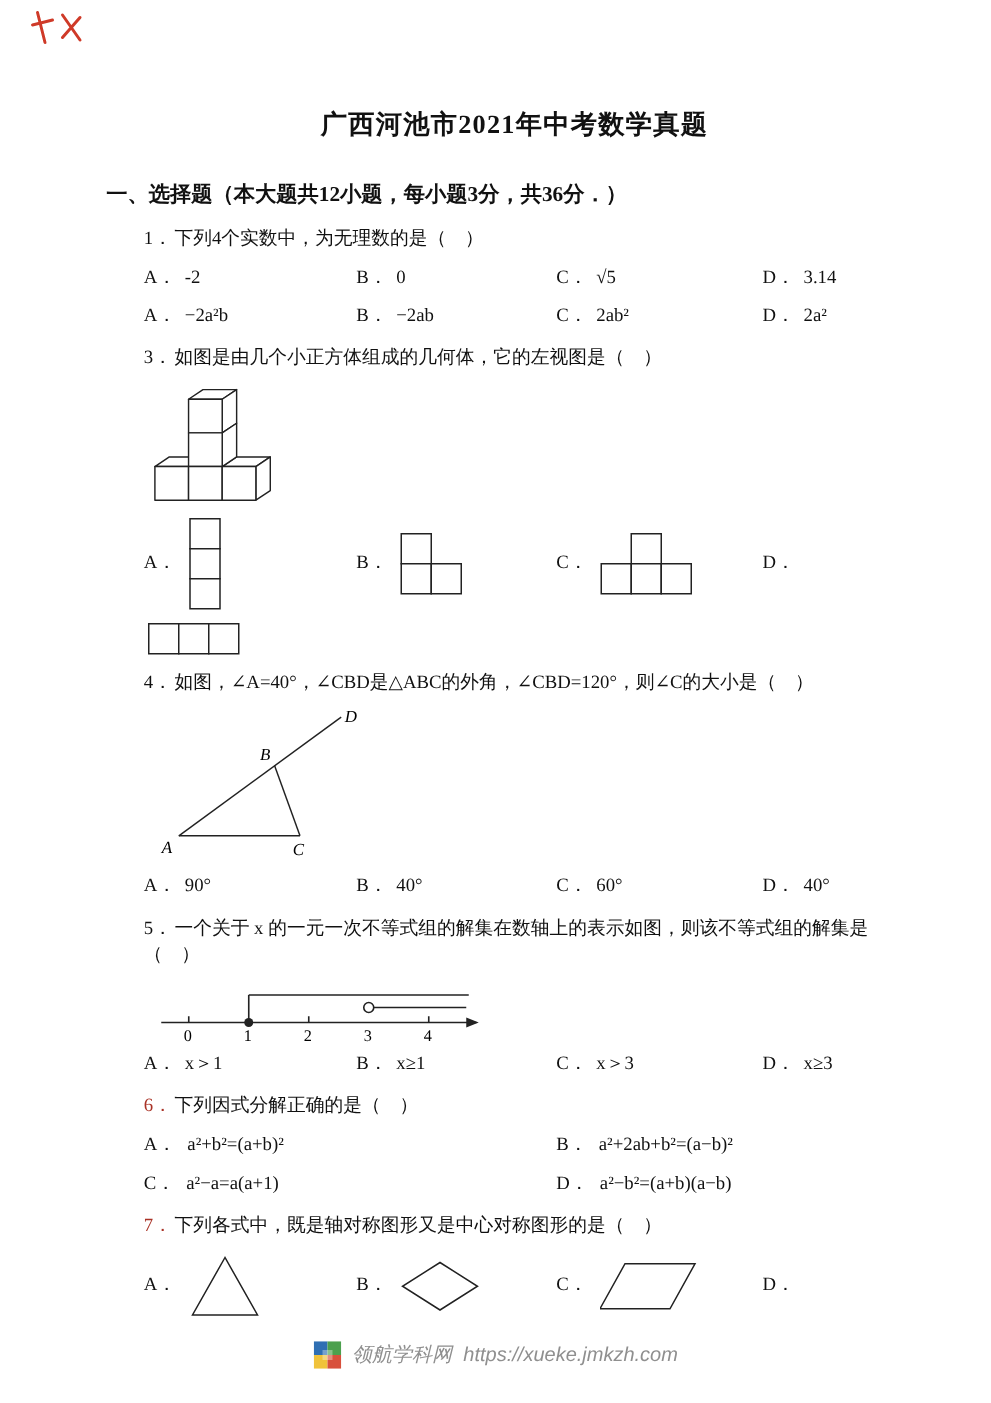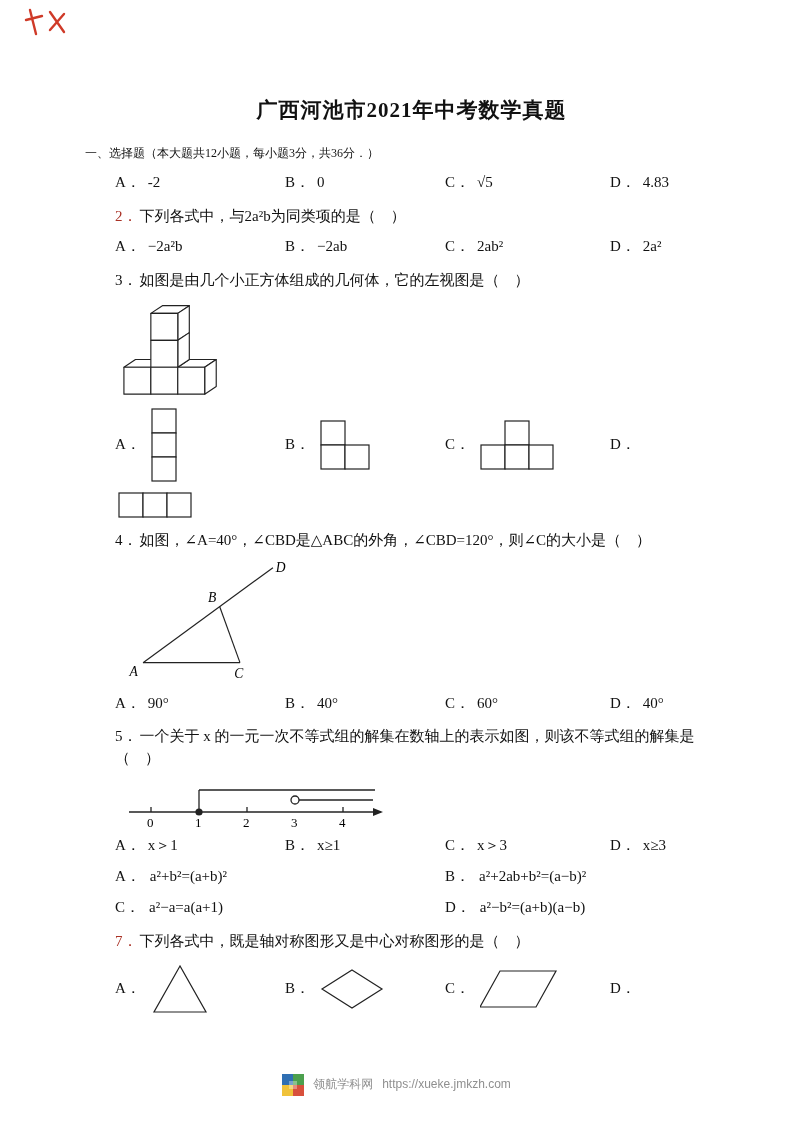--- a/index.html
+++ b/index.html
@@ -10,25 +10,25 @@
     box-sizing:border-box;
     padding:0 55px 0 85px;
     overflow:hidden;
     font-family:"Liberation Serif","DejaVu Serif",serif;
     color:#111;
     font-size:15px;
     line-height:1.45;
   }
   .stamp{position:absolute;top:4px;left:22px;}
   .title{
-    margin:11px;padding-top:84px;
+    margin:0;padding-top:84px;
     text-align:center;
     font-size:21px;font-weight:bold;letter-spacing:1px;
   }
-  .section-heading{margin-top:20px;font-size:12px;font-weight:normal;}
+  .section-heading{margin-top:30px;font-size:17px;font-weight:bold;}
   .q{margin-top:12px;padding-left:30px;}
   .q .num{margin-right:2px;}
   .num-red{color:#a93226;}
   .opts-row{display:flex;padding-left:30px;margin-top:9px;align-items:center;}
   .opts-row .opt{display:flex;gap:7px;align-items:center;}
   .opts-row .opt:nth-child(1){width:170px;}
   .opts-row .opt:nth-child(2){width:160px;}
   .opts-row .opt:nth-child(3){width:165px;}
   .opts-row .opt:nth-child(4){flex:1;}
   .fig{padding-left:38px;margin-top:6px;}
@@ -38,22 +38,23 @@
   .fig-opts .fig-opt:nth-child(2){width:160px;}
   .fig-opts .fig-opt:nth-child(3){width:165px;}
   .fig-opts .fig-opt:nth-child(4){flex:1;}
   .dfig-row{padding-left:33px;margin-top:10px;}
   .q6-opts{display:grid;grid-template-columns:330px 1fr;row-gap:10px;padding-left:30px;margin-top:9px;}
   .q6-opts .opt{display:flex;gap:9px;}
   svg{display:block;}
   .footer{
     position:absolute;left:0;right:0;bottom:26px;
     display:flex;justify-content:center;align-items:center;gap:9px;
-    color:#8f8f8f;font-size:12px;
+    color:#8f8f8f;font-size:16px;
     font-family:"Liberation Sans","DejaVu Sans",sans-serif;
+    font-style:italic;
   }
   .vertex-label{font-style:italic;font-size:14px;font-family:"Liberation Serif",serif;}
   .axis-num{font-size:13px;font-family:"Liberation Serif",serif;}
 </style>
 </head>
 <body>
 
 <div class="page">
 
   <div class="stamp">
@@ -62,42 +63,42 @@
         <path d="M8,6 L14,30 M4,16 L20,12"></path>
         <path d="M28,8 L42,28 M42,10 L28,26"></path>
       </g>
     </svg>
   </div>
 
   <h1 class="title">广西河池市2021年中考数学真题</h1>
 
   <div class="section-heading">一、选择题（本大题共12小题，每小题3分，共36分．）</div>
 
+  <div class="q">
+    <span class="num">1．</span><span>下列4个实数中，为无理数的是（　）</span>
+  </div>
   <div class="opts-row">
     <span class="opt">
         <span>A．</span>
         <span>-2</span>
       </span>
     <span class="opt">
         <span>B．</span>
         <span>0</span>
       </span>
     <span class="opt">
         <span>C．</span>
         <span>√5</span>
       </span>
     <span class="opt">
         <span>D．</span>
-        <span>4.83</span>
-      </span>
-  </div>
-
-  <div class="q">
-    <span class="num num-red">2．</span><span>下列各式中，与2a²b为同类项的是（　）</span>
-  </div>
+        <span>3.14</span>
+      </span>
+  </div>
+
   <div class="opts-row">
     <span class="opt">
         <span>A．</span>
         <span>−2a²b</span>
       </span>
     <span class="opt">
         <span>B．</span>
         <span>−2ab</span>
       </span>
     <span class="opt">
@@ -251,20 +252,23 @@
     <span class="opt">
         <span>C．</span>
         <span>x＞3</span>
       </span>
     <span class="opt">
         <span>D．</span>
         <span>x≥3</span>
       </span>
   </div>
 
+  <div class="q">
+    <span class="num num-red">6．</span><span>下列因式分解正确的是（　）</span>
+  </div>
   <div class="q6-opts">
     <span class="opt">
         <span>A．</span>
         <span>a²+b²=(a+b)²</span>
       </span>
     <span class="opt">
         <span>B．</span>
         <span>a²+2ab+b²=(a−b)²</span>
       </span>
     <span class="opt">

